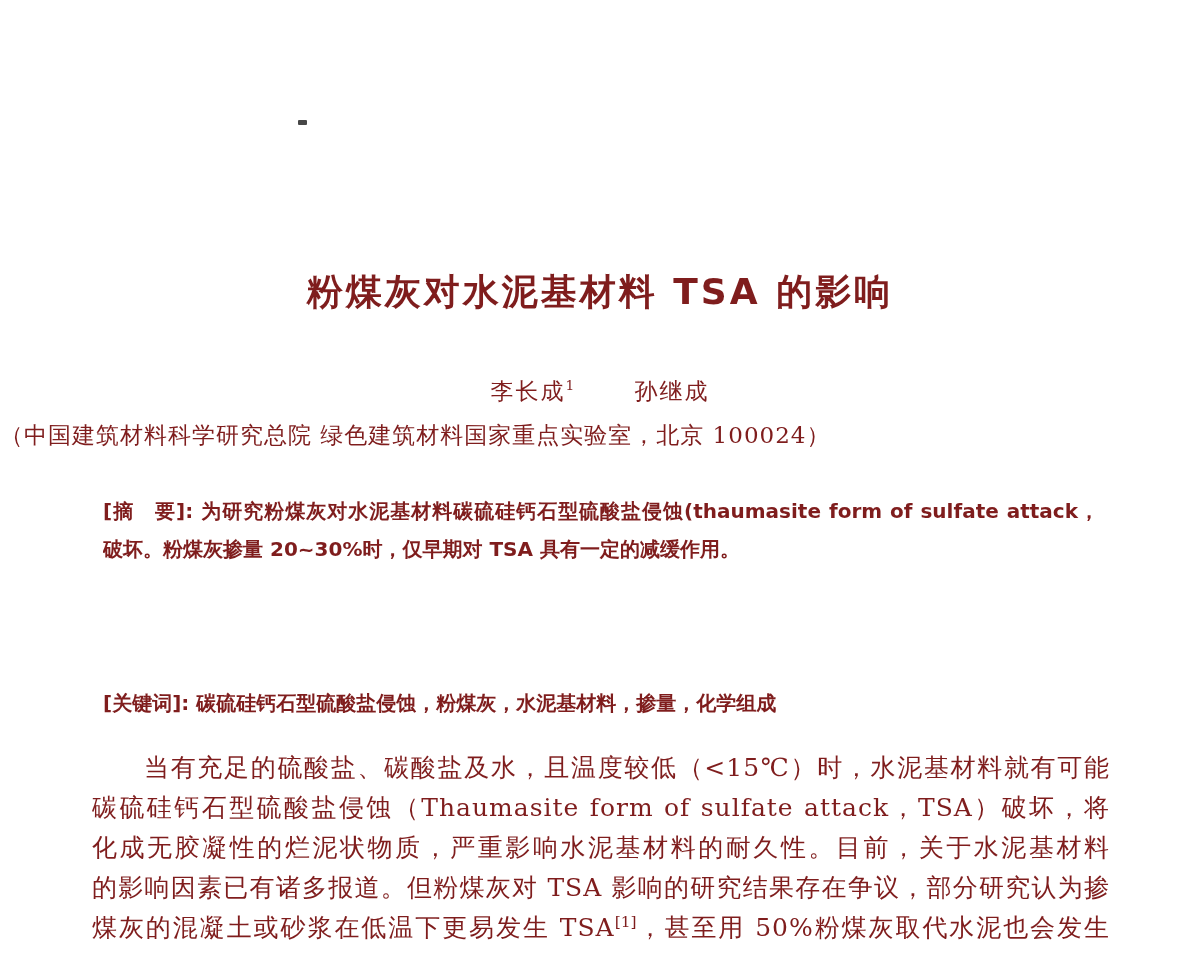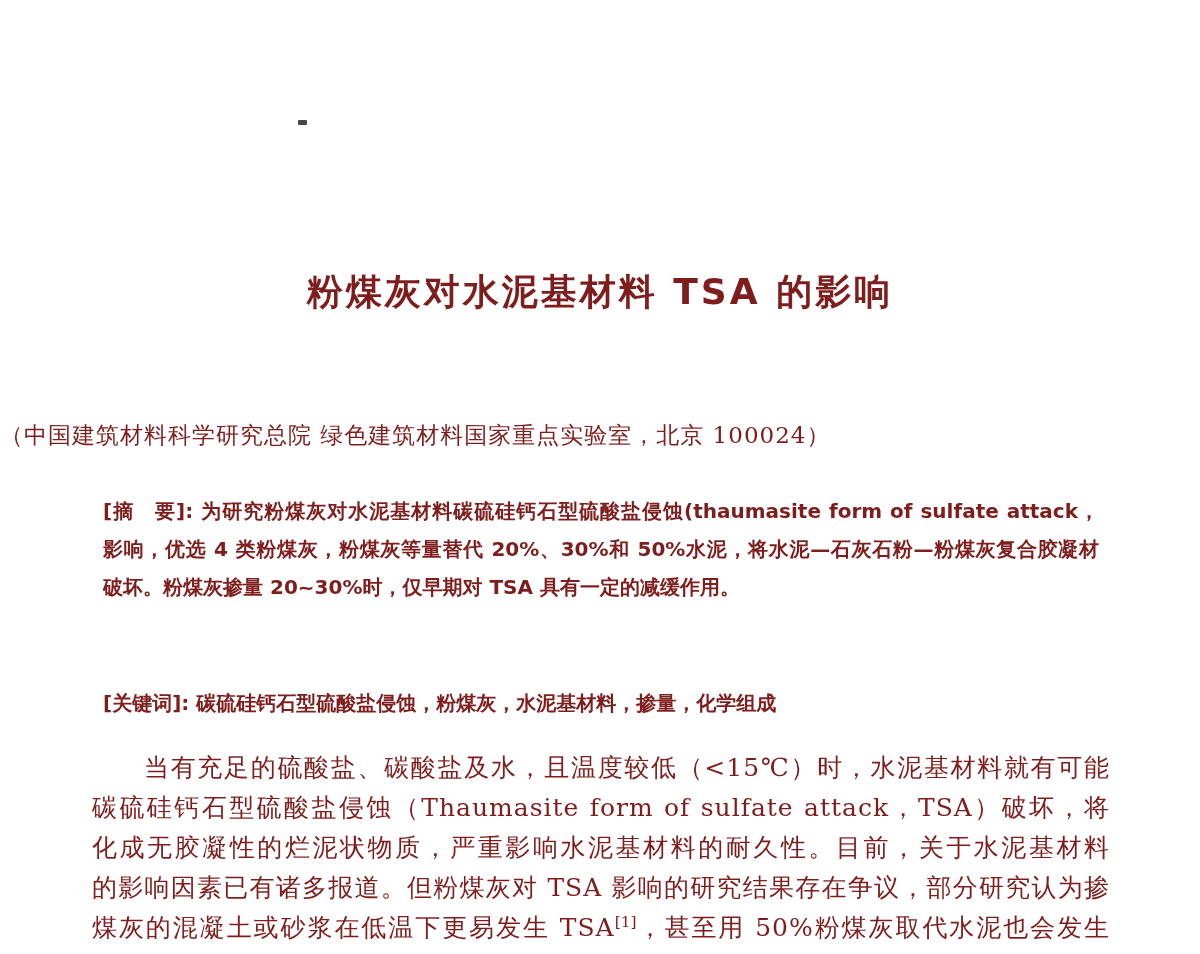--- a/index.html
+++ b/index.html
@@ -100,26 +100,28 @@
 </style>
 </head>
 <body>
 
 <div class="page">
 
   <div class="speck"></div>
 
   <div class="title">粉煤灰对水泥基材料 TSA 的影响</div>
 
+  <div class="authors">
+    <span>李长成</span><sup class="auth">1</sup><span class="gap"></span><span>孙继成</span>
+  </div>
 
   <div class="affiliation">（中国建筑材料科学研究总院 绿色建筑材料国家重点实验室，北京 100024）</div>
 
   <div class="abstract">
     <div class="abs-line">[摘　要]: 为研究粉煤灰对水泥基材料碳硫硅钙石型硫酸盐侵蚀(thaumasite form of sulfate attack，TSA)的</div>
-    <div class="abs-line">影响，优选 4 类粉煤灰，粉煤灰等量替代 20%、30%和 50%水泥，将水泥—石灰石粉—粉煤灰复合胶凝材</div>
     <div class="abs-line no-stretch">破坏。粉煤灰掺量 20~30%时，仅早期对 TSA 具有一定的减缓作用。</div>
   </div>
 
   <div class="keywords">[关键词]: 碳硫硅钙石型硫酸盐侵蚀，粉煤灰，水泥基材料，掺量，化学组成</div>
 
   <div class="body-text">
     <div class="body-line indent">当有充足的硫酸盐、碳酸盐及水，且温度较低（&lt;15℃）时，水泥基材料就有可能发生</div>
     <div class="body-line">碳硫硅钙石型硫酸盐侵蚀（Thaumasite form of sulfate attack，TSA）破坏，将 C-S-H 凝胶转</div>
     <div class="body-line">化成无胶凝性的烂泥状物质，严重影响水泥基材料的耐久性。目前，关于水泥基材料 TSA</div>
     <div class="body-line">的影响因素已有诸多报道。但粉煤灰对 TSA 影响的研究结果存在争议，部分研究认为掺粉</div>

